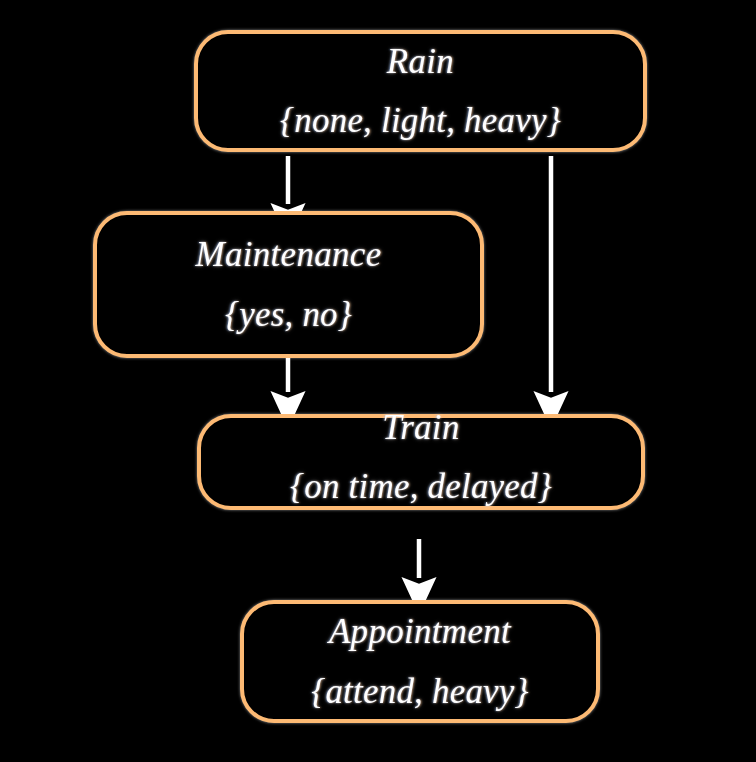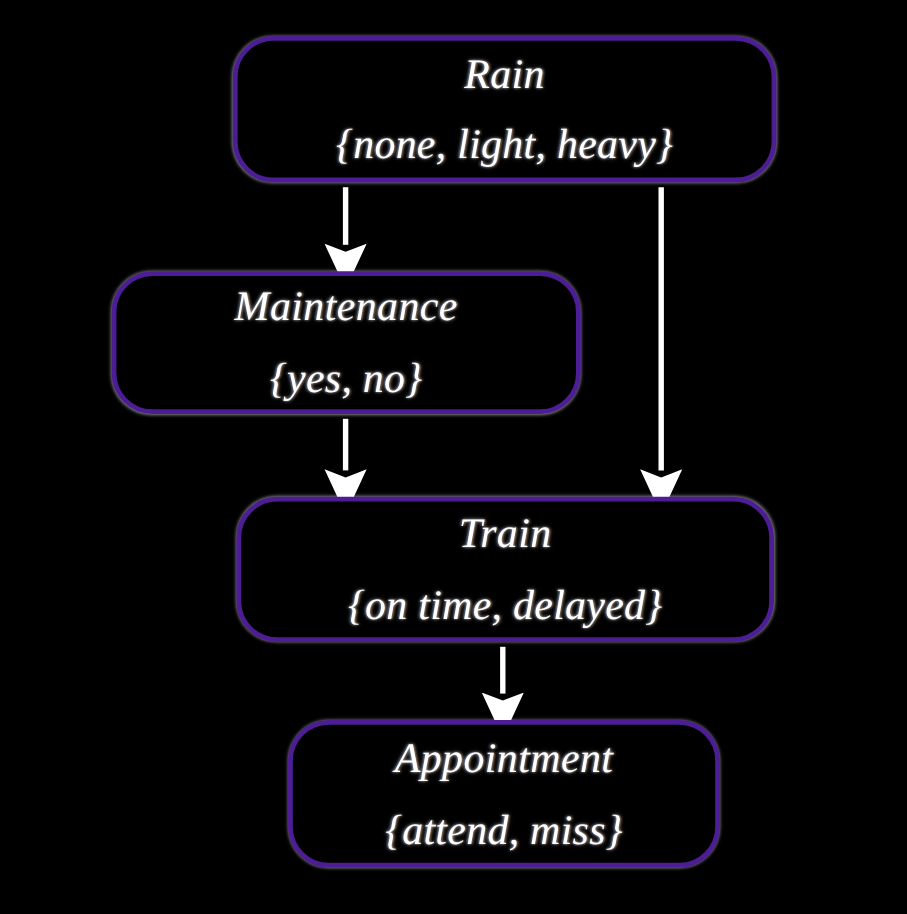--- a/index.html
+++ b/index.html
@@ -24,21 +24,21 @@
     position: absolute;
     left: 0;
     top: 0;
     width: 756px;
     height: 762px;
     pointer-events: none;
   }
   .node {
     position: absolute;
     box-sizing: border-box;
-    border: 4px solid #4c1d95;
+    border: 4px solid #fdba74;
     border-radius: 34px;
     background: #000000;
     display: flex;
     flex-direction: column;
     align-items: center;
     justify-content: center;
     text-align: center;
     color: #ffffff;
     font-style: italic;
     line-height: 1.12;
@@ -55,22 +55,22 @@
   .node .states {
     font-size: 35px;
     margin-top: 20px;
     letter-spacing: 0.2px;
     text-shadow:
       -1px 0 2px rgba(150,190,255,0.55),
        1px 0 2px rgba(255,190,130,0.55),
        0 0 4px rgba(255,255,255,0.35);
   }
   #node-rain        { left: 194px; top: 30px;  width: 453px; height: 122px; }
-  #node-maintenance { left: 93px;  top: 226px; width: 391px; height: 119px; align-items: center; }
-  #node-train       { left: 197px; top: 414px; width: 448px; height: 121px; }
+  #node-maintenance { left: 93px;  top: 211px; width: 391px; height: 147px; align-items: center; }
+  #node-train       { left: 197px; top: 414px; width: 448px; height: 96px; justify-content: flex-end; }
   #node-appointment { left: 240px; top: 600px; width: 360px; height: 123px; align-items: center; }
 </style>
 </head>
 <body>
 
 <div id="canvas">
 
   <svg class="edge-layer" viewBox="0 0 756 762" width="756" height="762">
     <defs>
       <marker id="arrowhead" markerWidth="9" markerHeight="9" refX="0.2" refY="4.5" orient="auto" markerUnits="strokeWidth">
@@ -97,16 +97,16 @@
     <div class="states">{yes, no}</div>
   </div>
 
   <div class="node" id="node-train">
     <div class="title">Train</div>
     <div class="states">{on time, delayed}</div>
   </div>
 
   <div class="node" id="node-appointment">
     <div class="title">Appointment</div>
-    <div class="states">{attend, miss}</div>
+    <div class="states">{attend, heavy}</div>
   </div>
 
 </div>
 
 </body></html>

